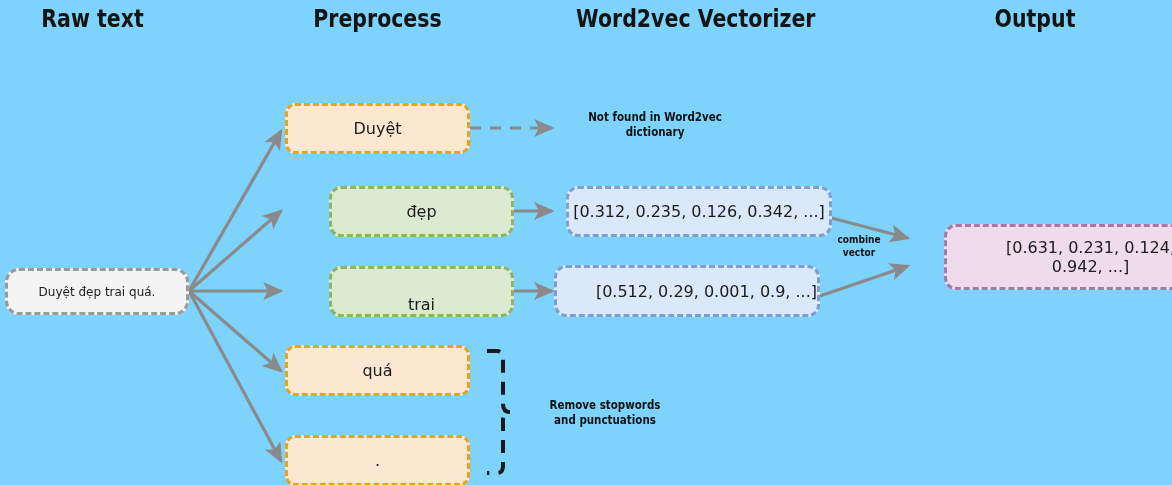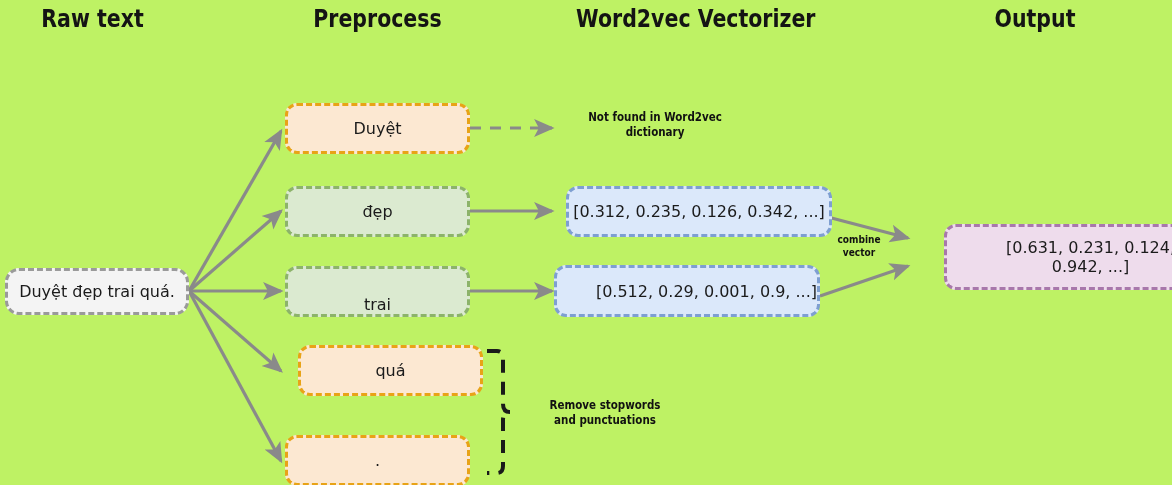--- a/index.html
+++ b/index.html
@@ -4,21 +4,21 @@
 <style>
   html, body {
     margin: 0;
     padding: 0;
     background: #4c6670;
   }
   #canvas {
     position: relative;
     width: 1172px;
     height: 485px;
-    background: #bef264;
+    background: #7dd3fc;
     overflow: hidden;
     font-family: "DejaVu Sans", sans-serif;
   }
 
   
   .col-header {
     position: absolute;
     top: 4px;
     font-family: "DejaVu Sans", sans-serif;
     font-weight: bold;
@@ -43,29 +43,31 @@
     font-family: "DejaVu Sans", sans-serif;
     font-size: 16px;
     color: #1b1b1b;
     text-align: center;
   }
 
   .node.raw {
     background: #f4f4f4;
     border-color: #9a9a9a;
     border-radius: 14px;
-    font-size: 16px;
+    font-size: 12px;
   }
   .node.token-orange {
     background: #fce8d2;
     border-color: #e8a317;
+    border-radius: 10px;
   }
   .node.token-green {
     background: #dbead0;
     border-color: #8cb36a;
+    margin-left: 44px;
   }
   .node.vector-blue {
     background: #dbe8fa;
     border-color: #7e9fd1;
   }
   .node.output-pink {
     background: #eedcec;
     border-color: #a878ab;
   }
 
@@ -166,21 +168,21 @@
   </div>
 
   <div class="node token-green" style="left:285px; top:186px; width:185px; height:51px;">
     <span>đẹp</span>
   </div>
 
   <div class="node token-green" style="left:285px; top:266px; width:185px; height:51px;align-items:flex-end;">
     <span>trai</span>
   </div>
 
-  <div class="node token-orange" style="left:285px; top:345px; width:185px; height:51px;margin-left:13px;">
+  <div class="node token-orange" style="left:285px; top:345px; width:185px; height:51px;">
     <span>quá</span>
   </div>
 
   <div class="node token-orange" style="left:285px; top:435px; width:185px; height:51px;">
     <span>.</span>
   </div>
 
   <div class="node vector-blue" style="left:554px; top:186px; width:266px; height:51px;margin-left:12px;">
     <span>[0.312, 0.235, 0.126, 0.342, ...]</span>
   </div>

